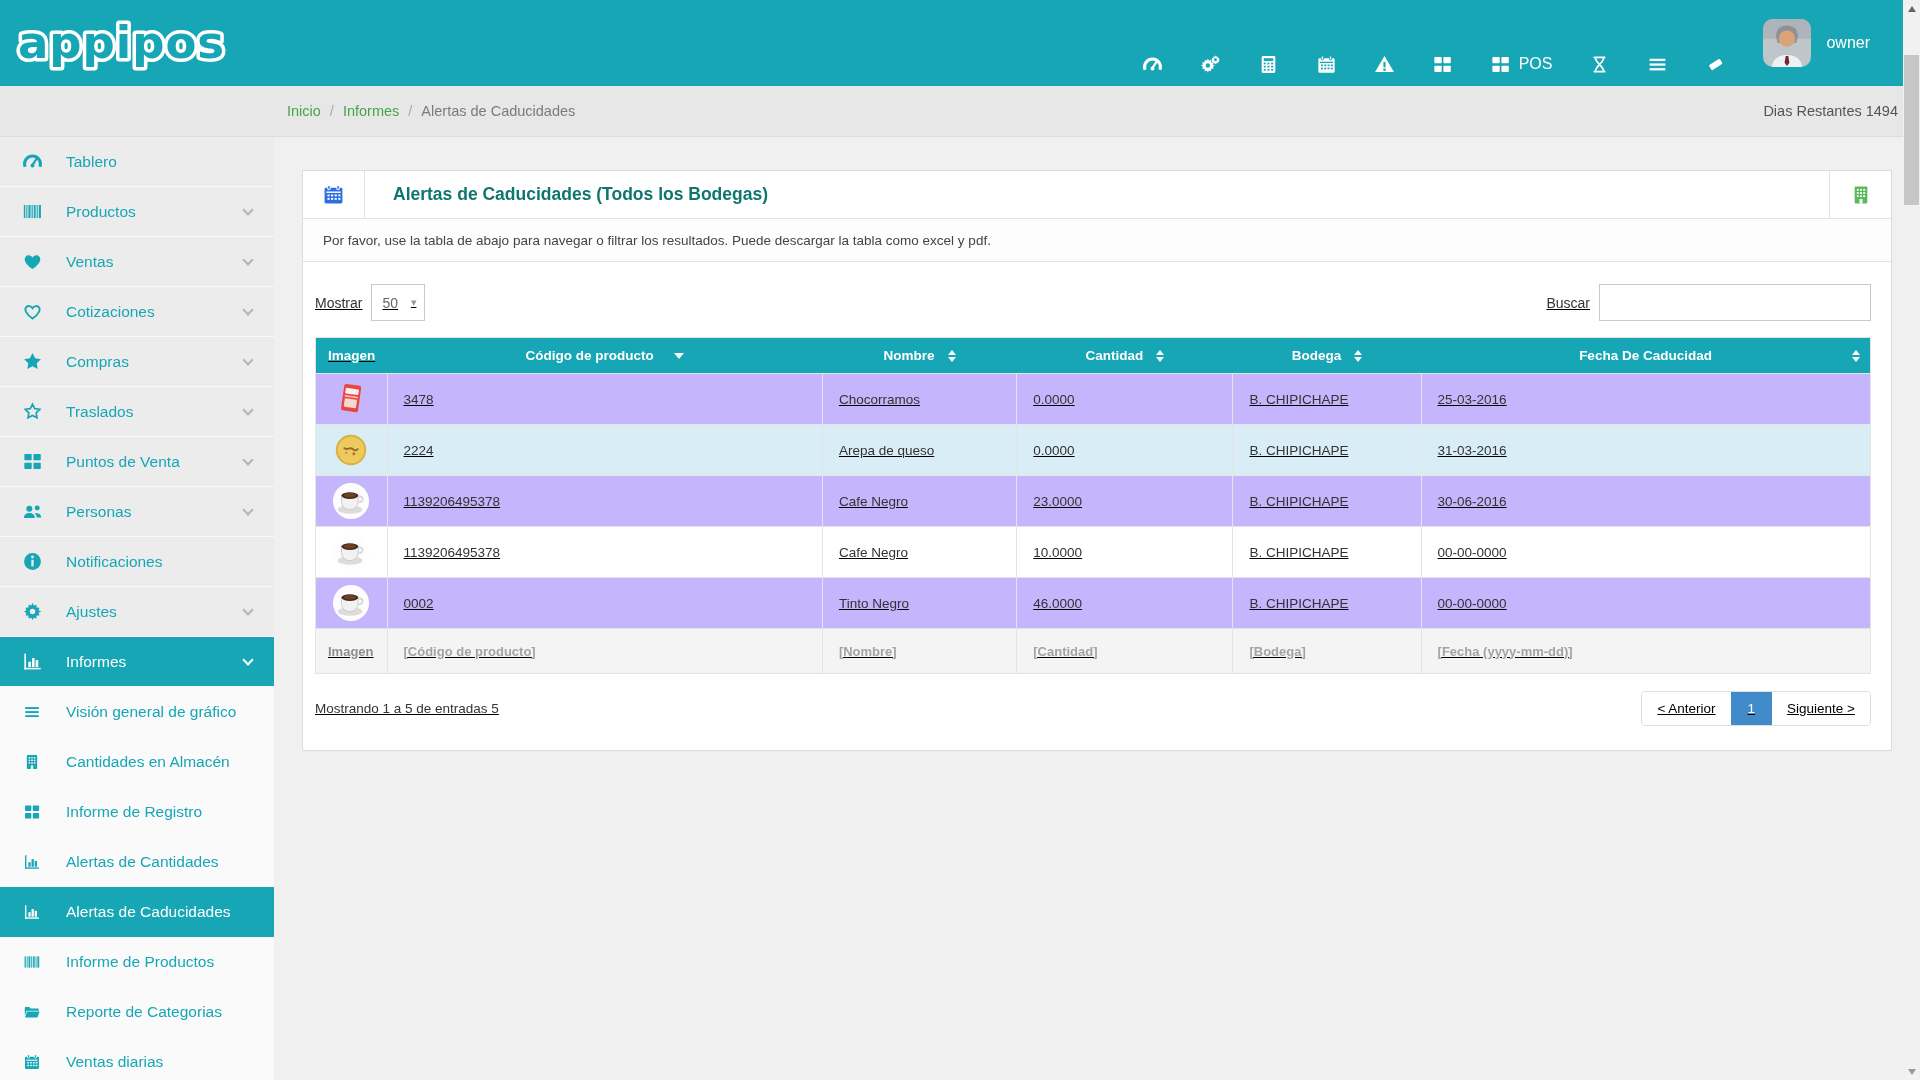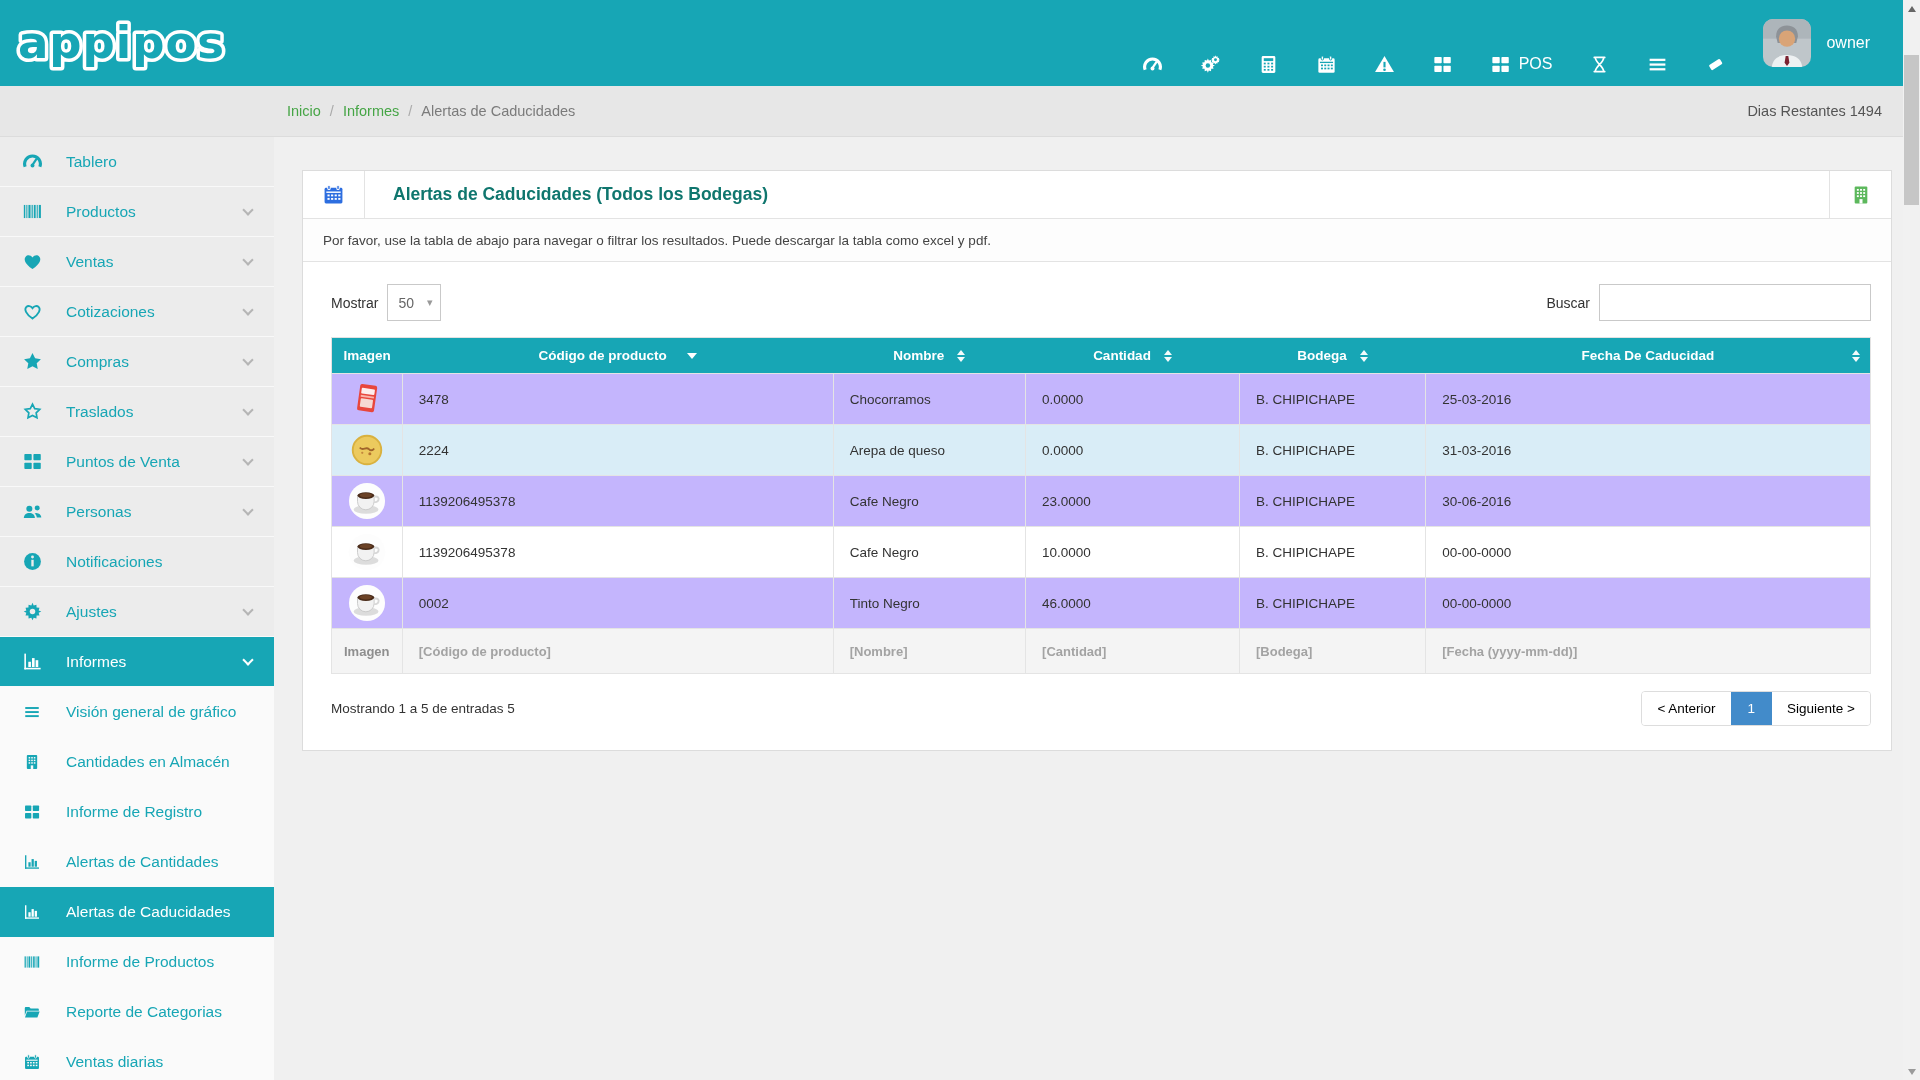--- a/index.html
+++ b/index.html
@@ -16,21 +16,21 @@
     color:#fff; --cut:#17a6b5; }
   .tico { display:inline-flex; align-items:center; cursor:pointer; color:#fff;margin-top:42px; }
   .tico svg { width:21px; height:21px; }
   .pos-label { margin-left:8px; font-size:16px; color:#fff; }
   .avatar { width:48px; height:48px; border-radius:10px; overflow:hidden; display:inline-block; cursor:pointer; }
   .avatar svg { width:48px; height:48px; display:block; }
   .owner { color:#fff; font-size:16px; margin-left:-22px; cursor:pointer; }
 
   
   .crumbbar { height:51px; background:#e7e7e7; border-bottom:1px solid #dcdcdc;
-    display:flex; align-items:center; justify-content:space-between; padding:0 38px 0 287px; }
+    display:flex; align-items:center; justify-content:space-between; padding:0 22px 0 287px; }
   .crumbs { font-size:14.5px; color:#8a8a8a; }
   .crumbs a { color:#46a546; text-decoration:none; cursor:pointer; }
   .crumbs .sep { margin:0 9px; color:#aaa; }
   .crumbs .cur { color:#7b7b7b; }
   .days { font-size:14.5px; color:#555; }
 
   
   .main { display:flex; height:943px; }
   .sidebar { width:274px; background:#ececec; flex:none; --cut:#ececec; }
   .s-item { height:50px; display:flex; align-items:center; border-bottom:1px solid #f9f9f9;
@@ -54,21 +54,21 @@
   .ph-icon { width:62px; display:flex; align-items:center; justify-content:center;
     border-right:1px solid #e3e3e3; color:#2d6ee0; --cut:#fff; }
   .ph-icon svg { width:23px; height:23px; }
   .ph-title { flex:1; display:flex; align-items:center; padding-left:28px;
     color:#0f766e; font-size:17.5px; font-weight:bold; }
   .ph-action { width:62px; display:flex; align-items:center; justify-content:center;
     border-left:1px solid #e3e3e3; color:#5cb85c; cursor:pointer; --cut:#fff; }
   .ph-action svg { width:22px; height:22px; }
   .panel-info { height:43px; display:flex; align-items:center; padding:0 20px;
     border-bottom:1px solid #e3e3e3; background:#fdfdfd; color:#444; font-size:13.5px; }
-  .panel-body { padding:22px 20px 24px 28px; }
+  .panel-body { padding:22px 20px 24px 12px;text-decoration:underline; }
 
   .controls { display:flex; justify-content:space-between; align-items:center; margin-bottom:16px; }
   .show-ctl, .search-ctl { display:flex; align-items:center; gap:9px; }
   .lab { font-size:14px; color:#333; }
   .select { width:54px; height:37px; border:1px solid #c9c9c9; background:#fff; display:flex;
     align-items:center; justify-content:space-between; padding:0 8px 0 10px; font-size:14px; color:#666; cursor:pointer; }
   .sel-arrow { color:#999; font-size:11px; }
   .search-input { width:272px; height:37px; border:1px solid #c9c9c9; background:#fff; font-size:14px; padding:0 8px; }
 
   table.grid { width:100%; border-collapse:collapse; border:1px solid #e2e2e2; }

